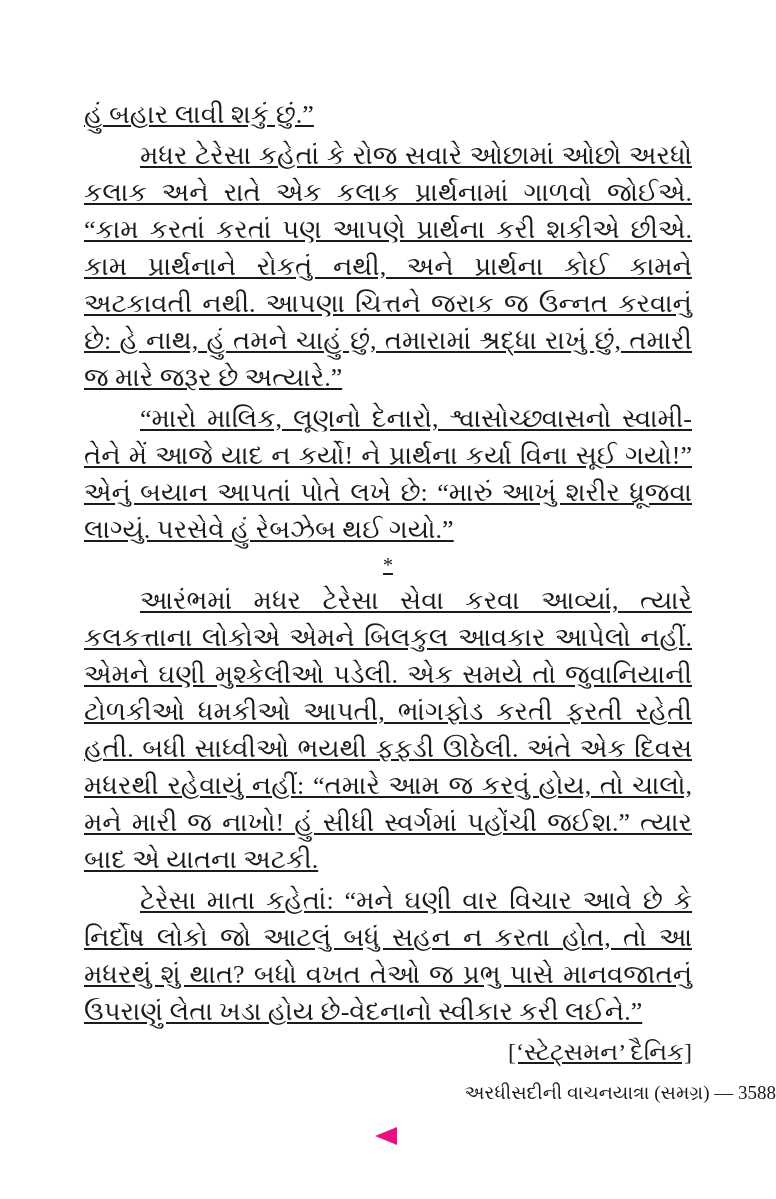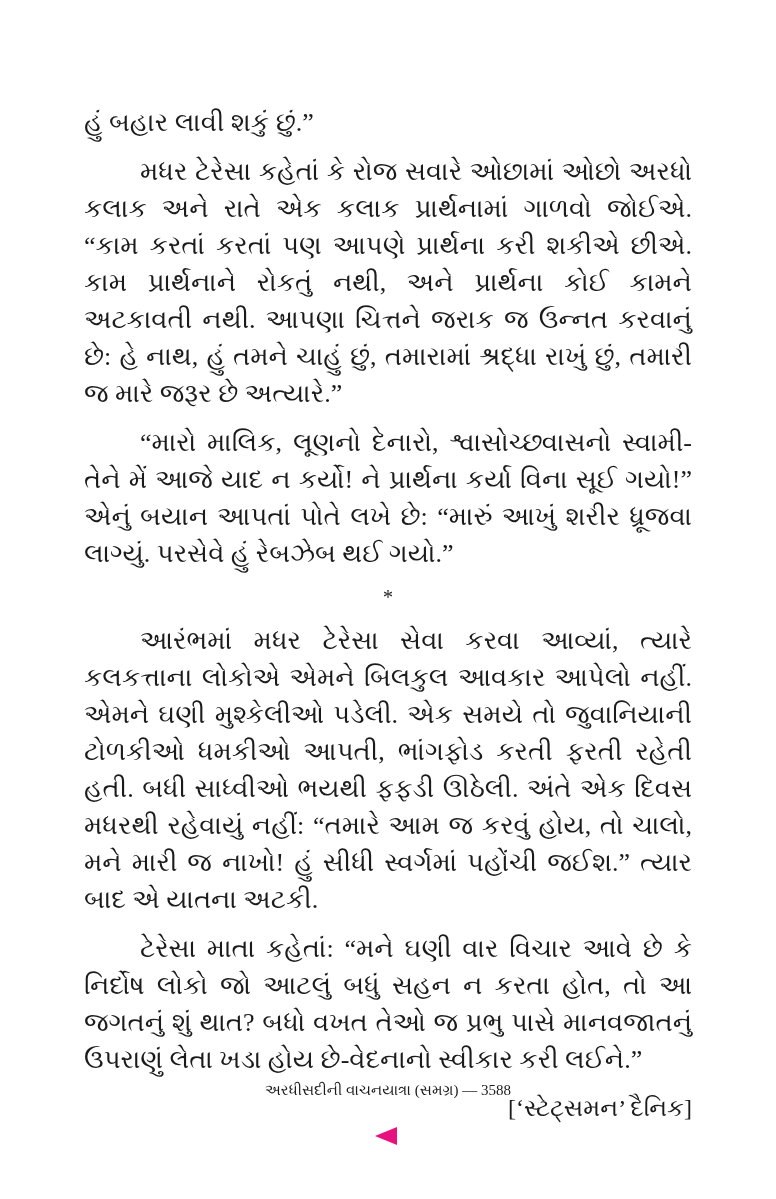--- a/index.html
+++ b/index.html
@@ -19,21 +19,22 @@
   .text-block {
     position: absolute;
     left: 84px;
     top: 92px;
     width: 608px;
     font-size: 26px;
     line-height: 37px;
     text-align: justify;
   }
   .text-block p {
-    margin: 12px 0 3px 0;
+    margin: 4px 0 3px 0;
+    text-decoration: underline;
   }
   .text-block p.indent {
     text-indent: 56px;
   }
   .separator {
     text-align: center;
     font-size: 20px;
     line-height: 26px;
     margin: 2px 0 6px 0;
     text-indent: 0 !important;
@@ -42,22 +43,22 @@
     text-align: right;
     font-size: 24px;
     margin-top: 8px;
     text-indent: 0 !important;
   }
   .footer-caption {
     position: absolute;
     left: 0;
     right: 0;
     top: 1082px;
-    text-align: center;
-    font-size: 15px;
+    text-align: right;
+    font-size: 19px;
     color: #1b1b1b;
   }
   .nav-triangle {
     position: absolute;
     left: 375px;
     top: 1127px;
     width: 0;
     height: 0;
     border-top: 9px solid transparent;
     border-bottom: 9px solid transparent;
@@ -76,21 +77,21 @@
 
 
     <p class="indent">મધર ટેરેસા કહેતાં કે રોજ સવારે ઓછામાં ઓછો અરધો કલાક અને રાતે એક કલાક પ્રાર્થનામાં ગાળવો જોઈએ. “કામ કરતાં કરતાં પણ આપણે પ્રાર્થના કરી શકીએ છીએ. કામ પ્રાર્થનાને રોકતું નથી, અને પ્રાર્થના કોઈ કામને અટકાવતી નથી. આપણા ચિત્તને જરાક જ ઉન્નત કરવાનું છે: હે નાથ, હું તમને ચાહું છું, તમારામાં શ્રદ્ધા રાખું છું, તમારી જ મારે જરૂર છે અત્યારે.”</p>
 
     <p class="indent">“મારો માલિક, લૂણનો દેનારો, શ્વાસોચ્છ્વાસનો સ્વામી-તેને મેં આજે યાદ ન કર્યો! ને પ્રાર્થના કર્યા વિના સૂઈ ગયો!” એનું બયાન આપતાં પોતે લખે છે: “મારું આખું શરીર ધ્રૂજવા લાગ્યું. પરસેવે હું રેબઝેબ થઈ ગયો.”</p>
 
     <p class="separator">*</p>
 
     <p class="indent">આરંભમાં મધર ટેરેસા સેવા કરવા આવ્યાં, ત્યારે કલકત્તાના લોકોએ એમને બિલકુલ આવકાર આપેલો નહીં. એમને ઘણી મુશ્કેલીઓ પડેલી. એક સમયે તો જુવાનિયાની ટોળકીઓ ધમકીઓ આપતી, ભાંગફોડ કરતી ફરતી રહેતી હતી. બધી સાધ્વીઓ ભયથી ફફડી ઊઠેલી. અંતે એક દિવસ મધરથી રહેવાયું નહીં: “તમારે આમ જ કરવું હોય, તો ચાલો, મને મારી જ નાખો! હું સીધી સ્વર્ગમાં પહોંચી જઈશ.” ત્યાર બાદ એ યાતના અટકી.</p>
 
-    <p class="indent">ટેરેસા માતા કહેતાં: “મને ઘણી વાર વિચાર આવે છે કે નિર્દોષ લોકો જો આટલું બધું સહન ન કરતા હોત, તો આ જગતનું શું થાત? બધો વખત તેઓ જ પ્રભુ પાસે માનવજાતનું ઉપરાણું લેતા ખડા હોય છે-વેદનાનો સ્વીકાર કરી લઈને.”</p>
+    <p class="indent">ટેરેસા માતા કહેતાં: “મને ઘણી વાર વિચાર આવે છે કે નિર્દોષ લોકો જો આટલું બધું સહન ન કરતા હોત, તો આ મધરથું શું થાત? બધો વખત તેઓ જ પ્રભુ પાસે માનવજાતનું ઉપરાણું લેતા ખડા હોય છે-વેદનાનો સ્વીકાર કરી લઈને.”</p>
 
     <p class="attribution">[‘સ્ટેટ્સમન’ દૈનિક]</p>
 
   </div>
 
   <div class="footer-caption">અરધીસદીની વાચનયાત્રા (સમગ્ર) — 3588</div>
 
   <div class="nav-triangle"></div>
 
 </div>

